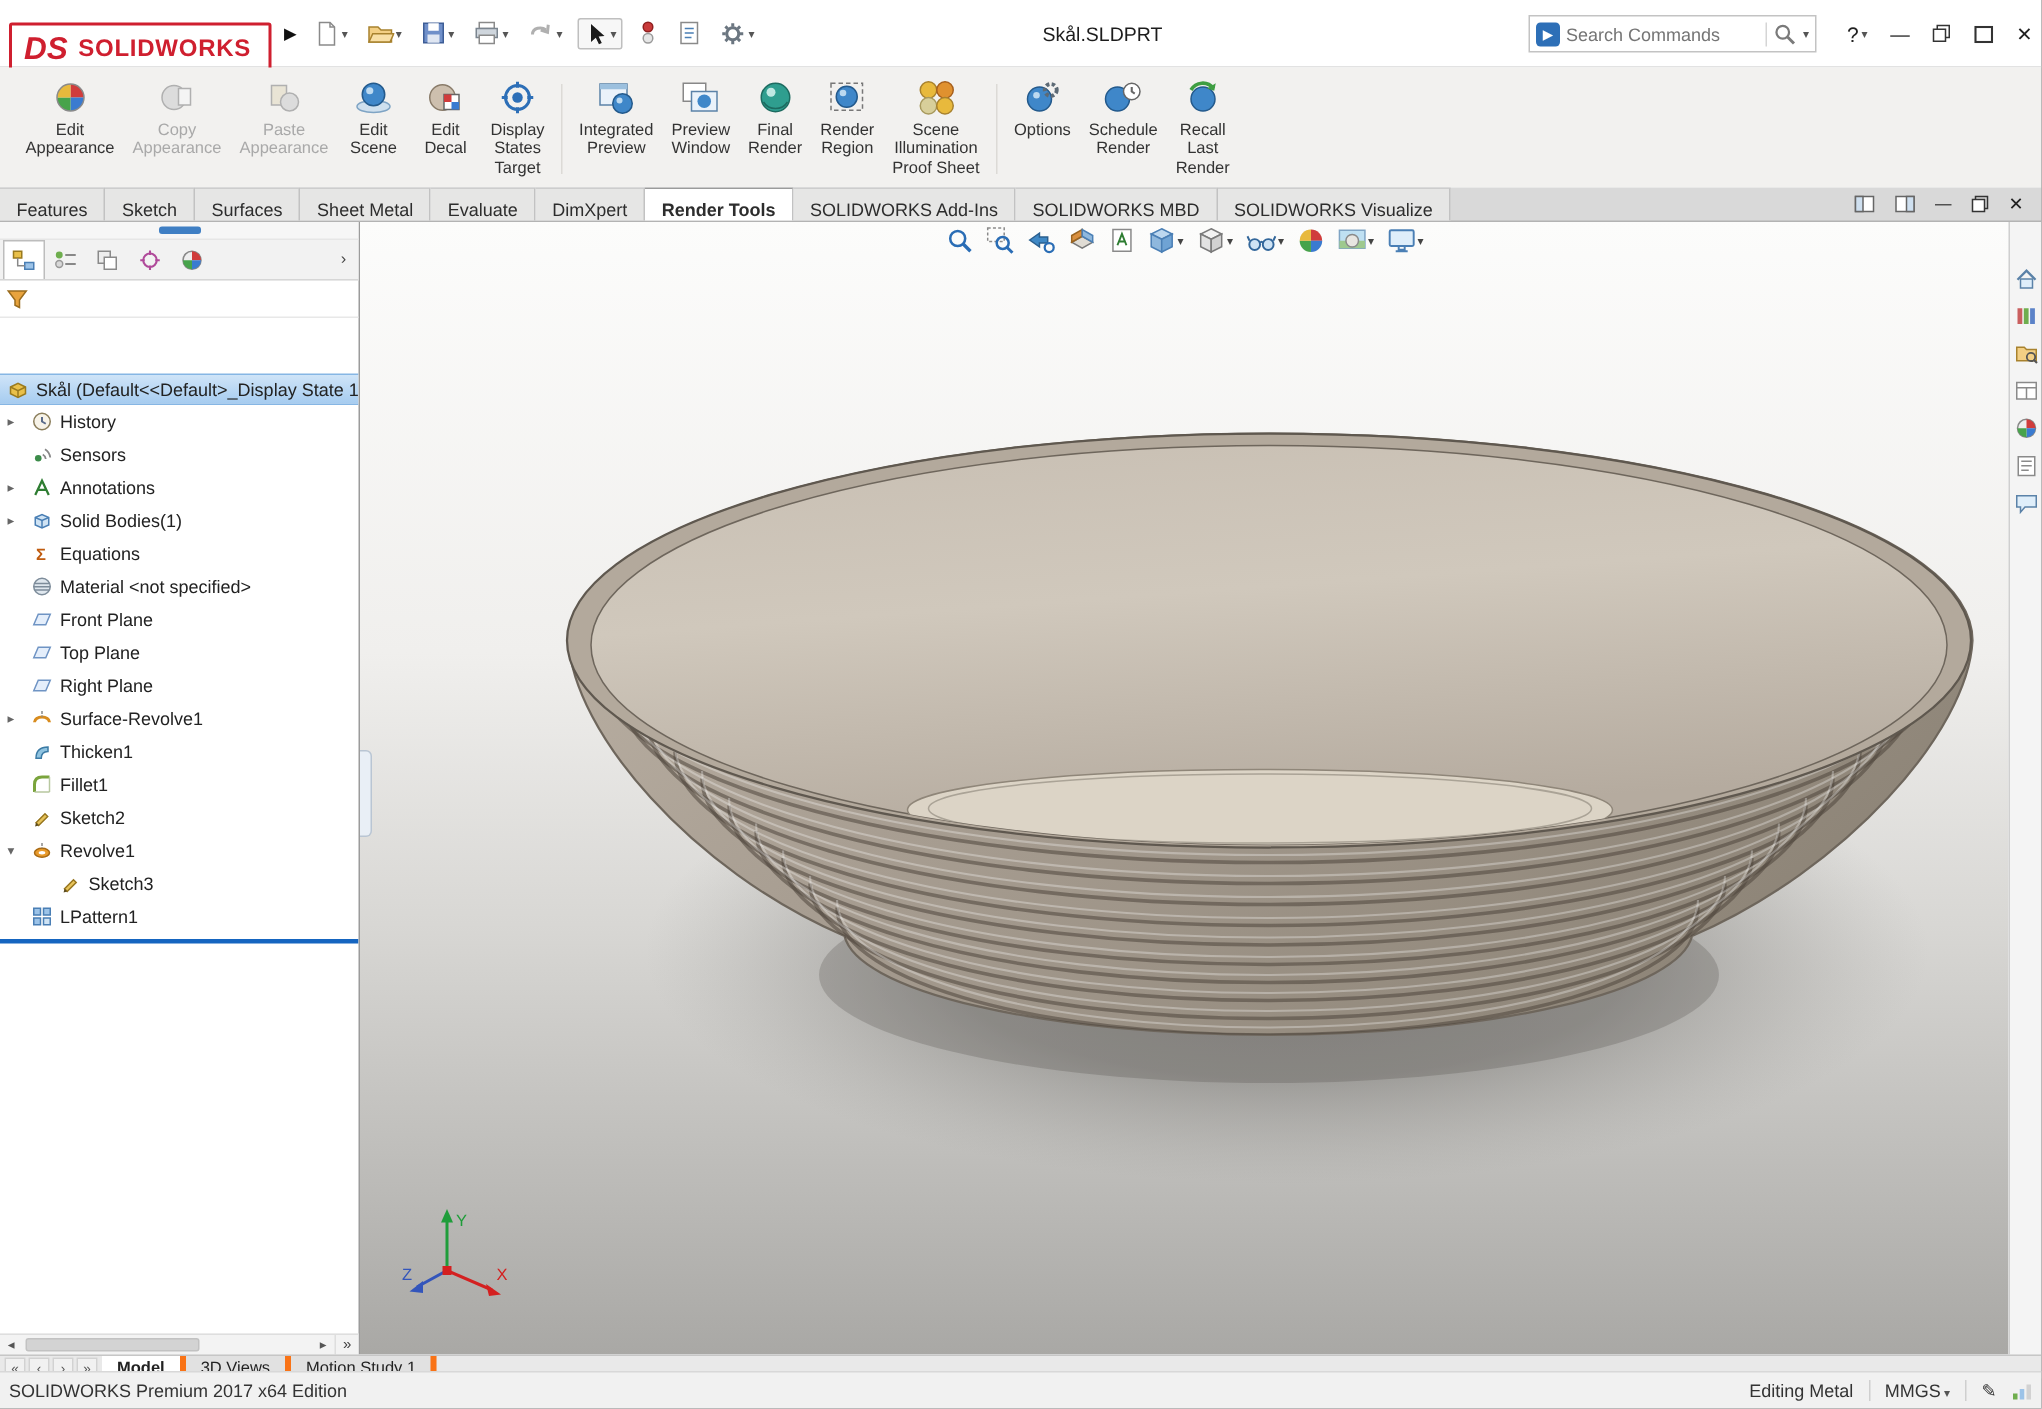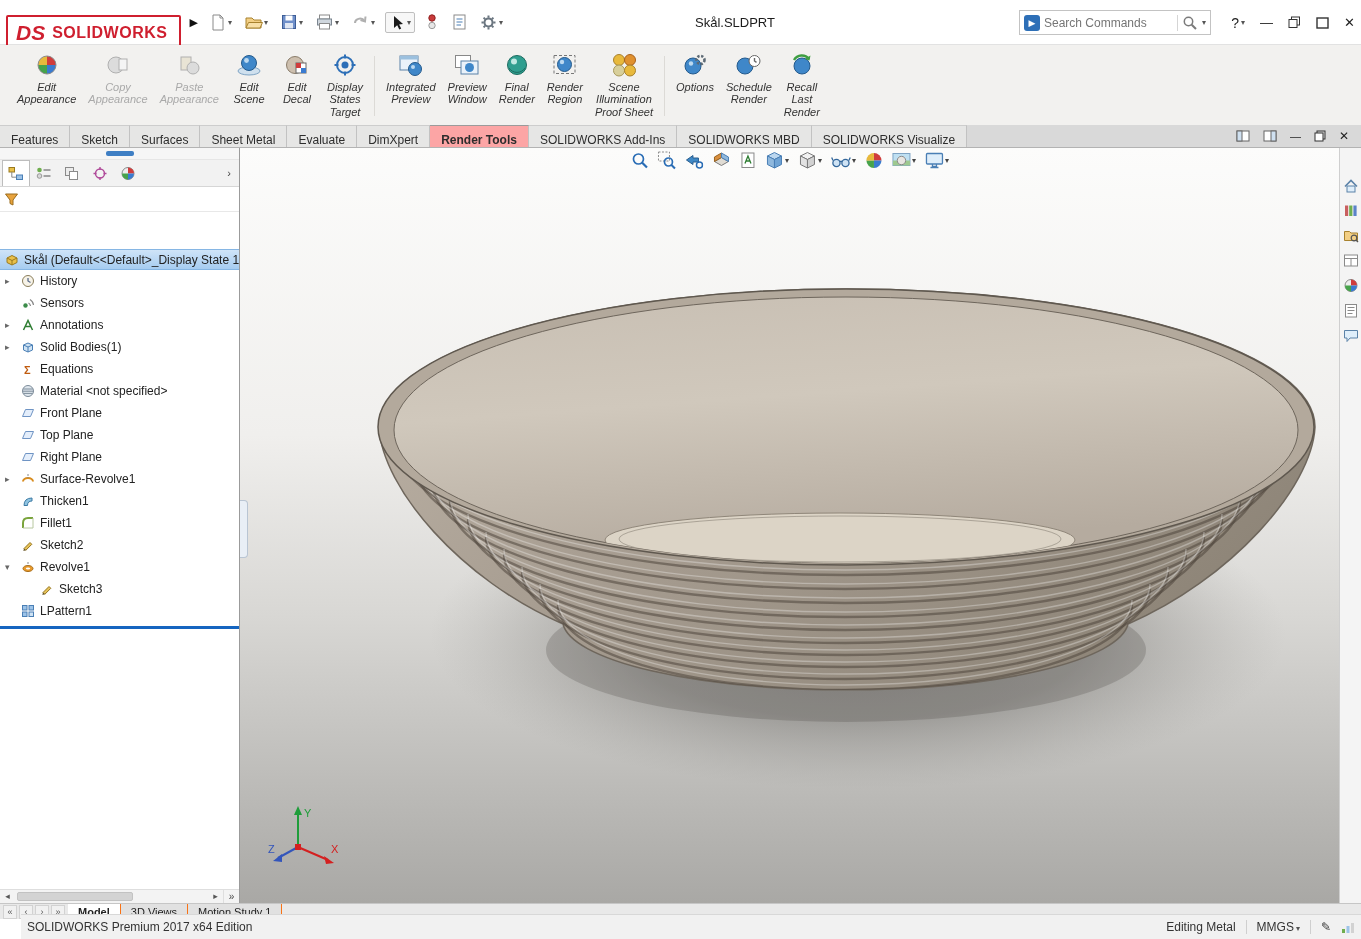--- a/index.html
+++ b/index.html
@@ -26,30 +26,30 @@
   .search-div { width:1px; height:16px; background:#d5d5d5; }
   .title-right { position:absolute; right:6px; top:0; height:45px; display:flex; align-items:center; gap:15px; }
   .help { font-size:14px; color:#222; display:flex; align-items:center; gap:2px; }
   .win-glyph { font-size:13px; color:#222; }
 
   
   .ribbon { position:absolute; top:45px; left:0; right:0; height:80px; background:#f2f1ef;
             display:flex; align-items:stretch; padding:3px 4px 1px 12px; gap:2px; }
   .rbn-btn { display:flex; flex-direction:column; align-items:center; padding:3px 5px 1px; min-width:46px; border-radius:2px; }
   .rbn-icon { height:28px; display:flex; align-items:center; justify-content:center; margin-bottom:2px; }
-  .rbn-label { font-size:11px; line-height:1.12; text-align:center; white-space:pre-line; color:#333;font-style:italic; }
+  .rbn-label { font-size:11px; line-height:1.12; text-align:center; white-space:pre-line; color:#333; }
   .rbn-btn.disabled .rbn-label { color:#a9a9a9; }
   .rbn-sep { width:1px; background:#dcdad6; margin:8px 4px; }
 
   
   .tabrow { position:absolute; top:125px; left:0; right:0; height:23px; background:#d9d9d9;
             border-bottom:1px solid #b3b3b3; display:flex; align-items:stretch; font-size:12px; }
   .tab { display:flex; align-items:flex-end; padding:0 11px; background:#e6e6e5; border-right:1px solid #c2c2c2;
          border-top:1px solid #cdcdcd; color:#2d2d2d; white-space:nowrap; }
-  .tab.active { background:#fca5a5; font-weight:bold; border-top:1px solid #9b9b9b; }
+  .tab.active { background:#ffffff; font-weight:bold; border-top:1px solid #9b9b9b; }
   .tabrow-spacer { flex:1; }
   .tabrow-controls { display:flex; align-items:center; gap:13px; padding:0 12px; }
 
   
   .left-panel { position:absolute; top:148px; left:0; width:240px; bottom:36px; background:#fff;
                 border-right:1px solid #9b9b9b; display:flex; flex-direction:column; }
   .panel-grip-row { height:12px; background:#f6f6f6; border-bottom:1px solid #e6e6e6; display:flex; align-items:center; justify-content:center; }
   .panel-grip { width:28px; height:5px; background:#3f7fc4; border-radius:2px; }
   .mgr-tabs { height:27px; background:#f2f2f2; border-bottom:1px solid #d6d6d6; display:flex; align-items:stretch; padding-left:2px; }
   .mgr-tab { width:28px; display:flex; align-items:center; justify-content:center; }
@@ -83,26 +83,26 @@
 
   
   .task-pane { position:absolute; top:148px; right:0; width:22px; bottom:36px; background:#f4f4f4;
                border-left:1px solid #cfcfcf; display:flex; flex-direction:column; align-items:center; padding-top:30px; gap:10px; }
 
   
   .bottom-tabs { position:absolute; left:0; right:0; bottom:20px; height:16px; background:#e9e9e9;
                  border-top:1px solid #c6c6c6; display:flex; align-items:stretch; font-size:11px; }
   .bt-nav { display:flex; align-items:center; gap:2px; padding:0 3px; }
   .bt-nav span { width:14px; text-align:center; font-size:9px; line-height:12px; color:#555; background:#f1f1f1; border:1px solid #d2d2d2; }
-  .btab { display:flex; align-items:center; padding:0 10px; border-right:1px solid #f97316; background:#e1e1e1; color:#222; }
+  .btab { display:flex; align-items:center; padding:0 10px; border-right:4px solid #f97316; background:#e1e1e1; color:#222; }
   .btab.active { background:#fff; font-weight:bold; }
 
   
   .statusbar { position:absolute; left:0; right:0; bottom:0; height:20px; background:#f1f1f1; border-top:1px solid #d8d8d8;
-               display:flex; align-items:center; gap:10px; padding:12px 6px; font-size:12px; color:#333;margin-left:21px; }
+               display:flex; align-items:center; gap:10px; padding:12px 6px; font-size:12px; color:#333; }
   .sb-spacer { flex:1; }
   .sb-sep { width:1px; height:14px; background:#cfcfcf; }
   .sb-caret { font-size:8px; color:#555; margin-left:2px; }
 </style>
 </head>
 <body>
 
 <div class="app">
 
   <div class="titlebar">

